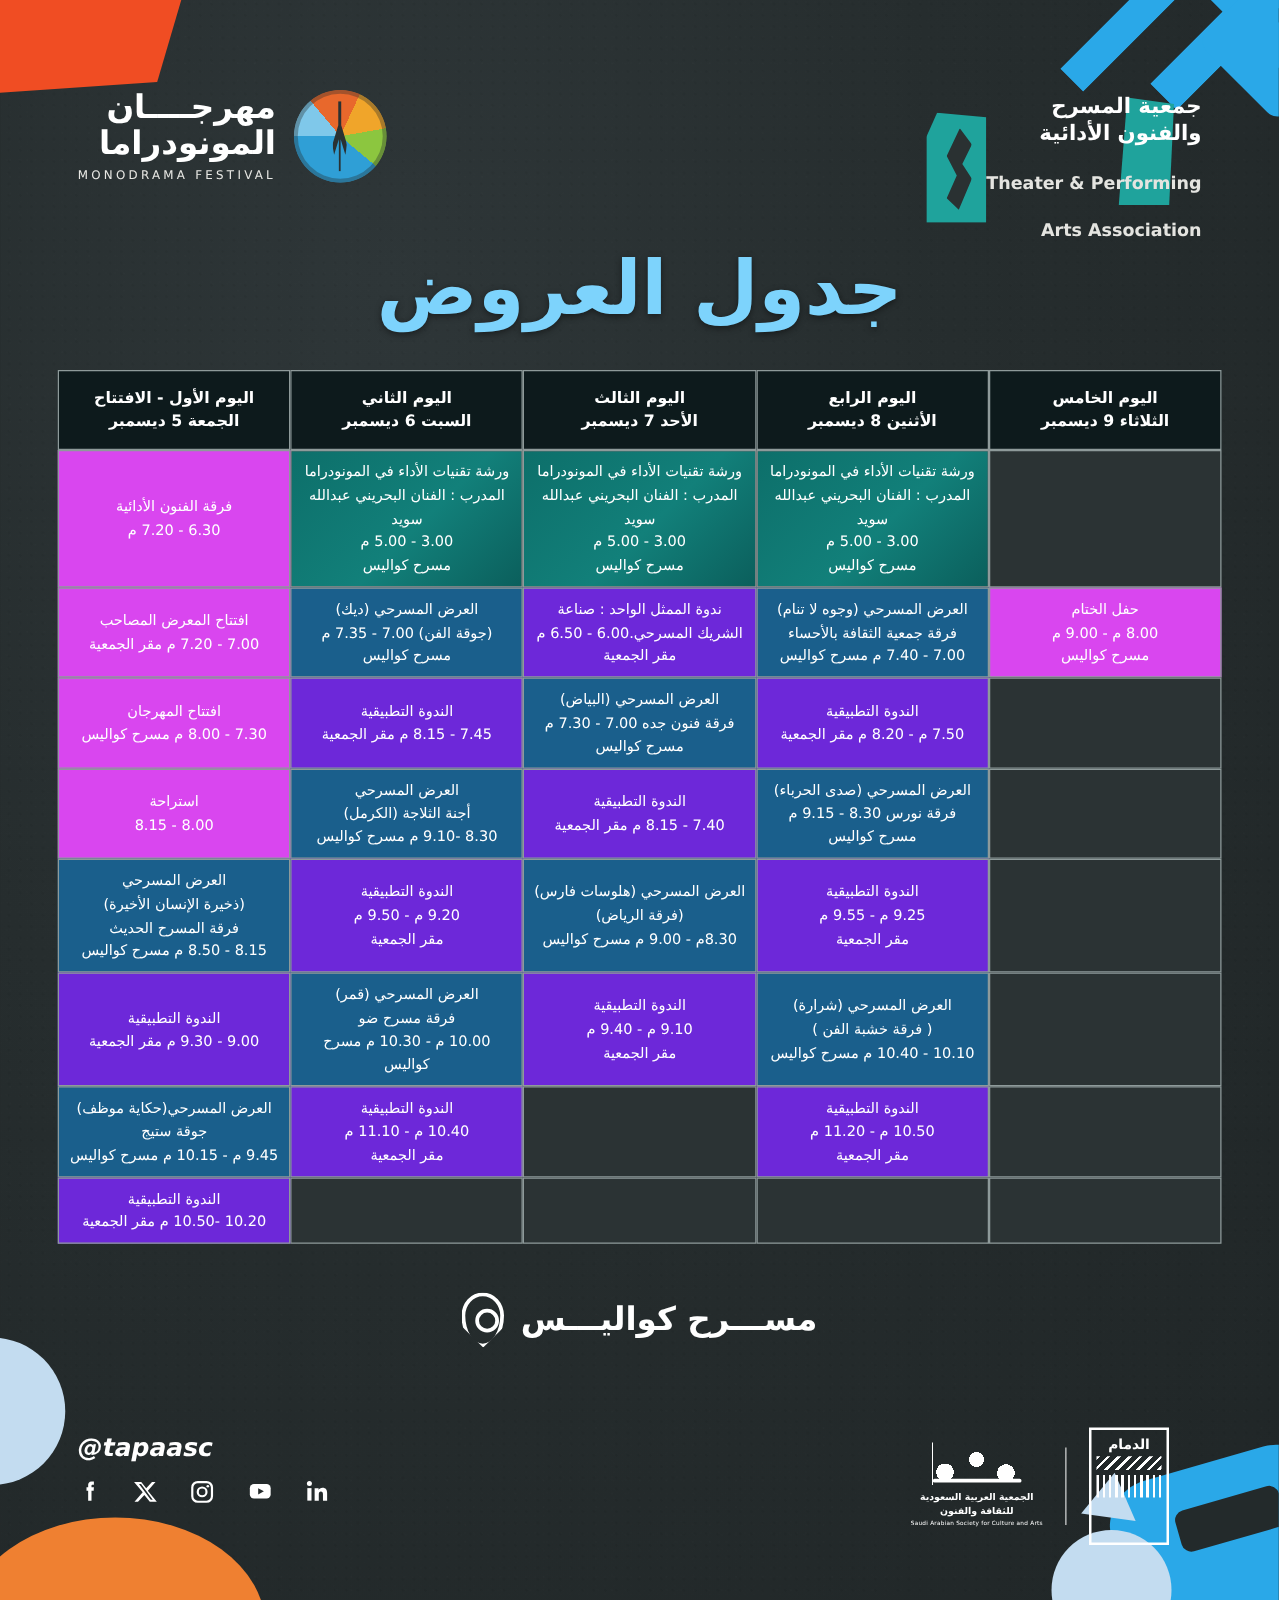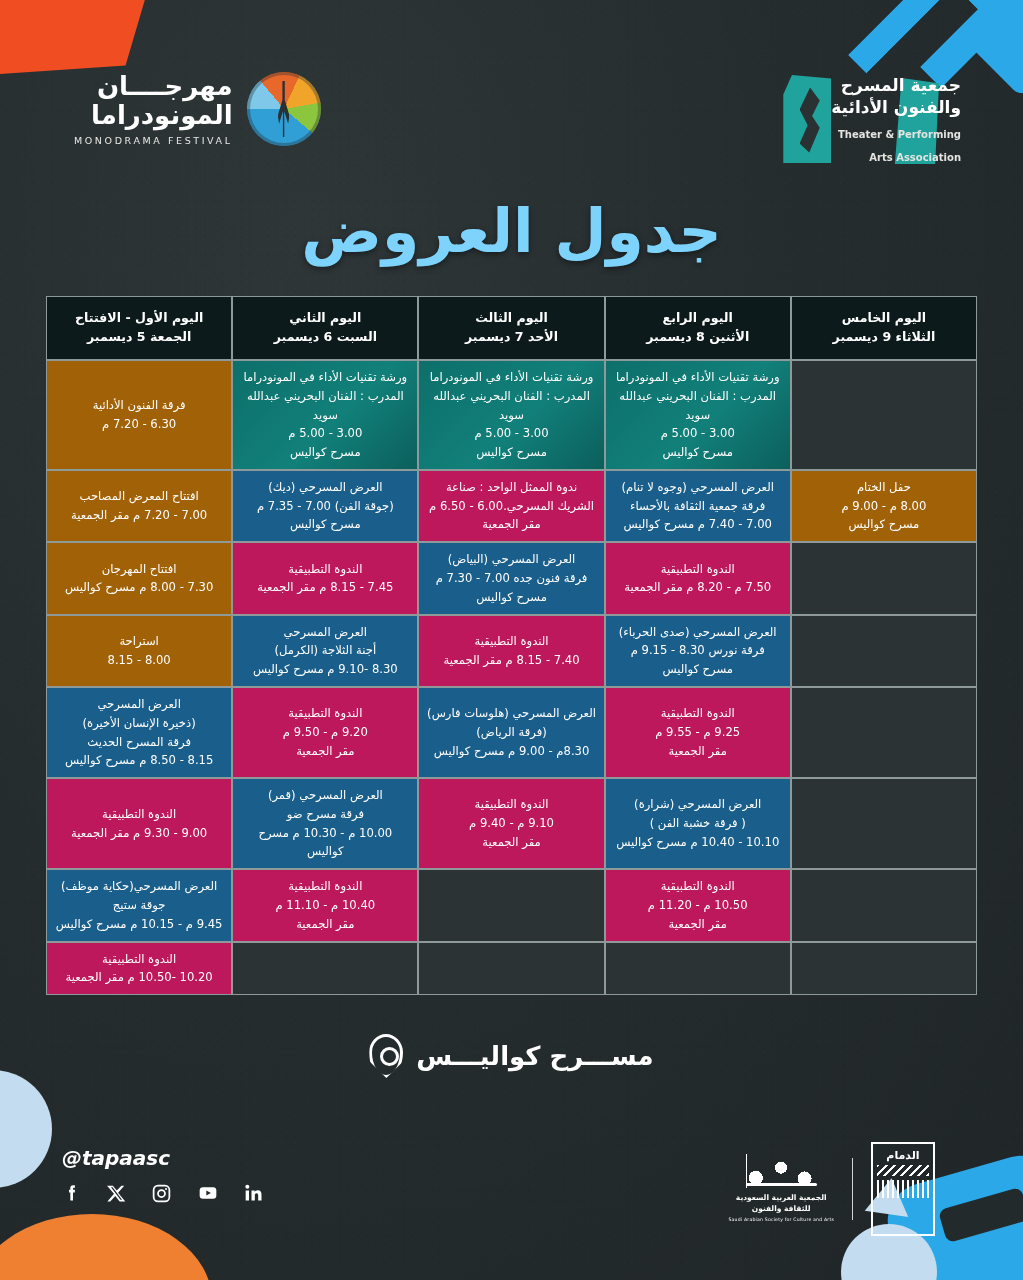--- a/index.html
+++ b/index.html
@@ -85,21 +85,21 @@
   .deco-br-circle {
     bottom:-40px; right:86px; width:96px; height:96px;
     background:#c3dcf0; border-radius:50%;
   }
   .deco-bl-bars {
     bottom:96px; left:-2px; width:10px; height:56px;
     background:repeating-linear-gradient(#c3dcf0 0 6px, transparent 6px 12px);
   }
 
   
-  .header { position:absolute; top:72px; left:12px; right:0; height:108px; }
+  .header { position:absolute; top:72px; left:0; right:0; height:108px; }
 
   .fest-logo { position:absolute; left:62px; top:0; display:flex; align-items:center; gap:14px; direction:rtl; }
   .fest-mark { width:74px; height:74px; border-radius:50%; position:relative; overflow:hidden;
     background:conic-gradient(from 200deg,#2f9fd6 0deg 70deg,#7fc8ea 70deg 120deg,#e8682c 120deg 185deg,#f0a52a 185deg 240deg,#8cc63f 240deg 290deg,#2f9fd6 290deg 360deg);
   }
   .fest-mark::after {
     content:""; position:absolute; left:50%; top:12%; width:16%; height:76%;
     background:#2a3132; transform:translateX(-50%);
     clip-path:polygon(40% 0,60% 0,60% 34%,100% 62%,88% 76%,56% 54%,56% 100%,44% 100%,44% 54%,12% 76%,0 62%,40% 34%);
   }
@@ -114,21 +114,21 @@
   .assoc-logo { position:absolute; right:62px; top:2px; display:flex; align-items:center; }
   .assoc-mark { width:48px; height:88px; background:#1fa39c; position:relative;
     clip-path:polygon(18% 0, 100% 4%, 100% 100%, 0 100%, 0 22%); }
   .assoc-mark::after {
     content:""; position:absolute; left:34%; top:14%; width:42%; height:74%;
     background:#2a3132;
     clip-path:polygon(52% 0,100% 20%,62% 44%,100% 62%,48% 100%,0 86%,40% 58%,0 34%);
   }
   .assoc-words { text-align:right; }
   .assoc-ar { color:#ffffff; font-size:17px; font-weight:700; line-height:1.3; }
-  .assoc-en { color:#e4e4e0; font-size:10px; font-weight:700; line-height:1.3; margin-top:10px; }
+  .assoc-en { color:#e4e4e0; font-size:14px; font-weight:700; line-height:1.3; margin-top:20px; }
 
   
   .title {
     position:absolute; top:196px; left:0; right:0; text-align:center;
     color:#7dd3fc; font-size:60px; font-weight:700; letter-spacing:1px;
     text-shadow:0 2px 6px rgba(0,0,0,.45);
   }
 
   
   .table-wrap { position:absolute; top:296px; left:46px; width:931px; }
@@ -141,22 +141,22 @@
     font-size:11.6px; line-height:1.62;
     height:40px;
   }
   table.schedule th {
     background:#0d1a1c; font-size:12.6px; font-weight:700; line-height:1.5;
     height:64px; padding:8px 6px;
   }
   .c-empty   { background:#2b3334; }
   .c-teal    { background:linear-gradient(135deg,#0d6f6a 0%,#12807a 55%,#0b5f5c 100%); }
   .c-blue    { background:#1a5f8c; }
-  .c-brown   { background:#be185d;margin-left:36px; }
-  .c-dark    { background:#a16207; }
+  .c-brown   { background:#6d28d9;margin-left:36px; }
+  .c-dark    { background:#d946ef; }
   .cell-line { display:block; }
 
   
   .info {
     position:absolute; top:1034px; left:0; right:0;
     display:flex; align-items:center; justify-content:center; gap:44px;
     direction:rtl; color:#ffffff;
   }
   .info-item { display:flex; align-items:center; gap:13px; }
   .info-text { font-size:26px; font-weight:700; letter-spacing:1px; }

